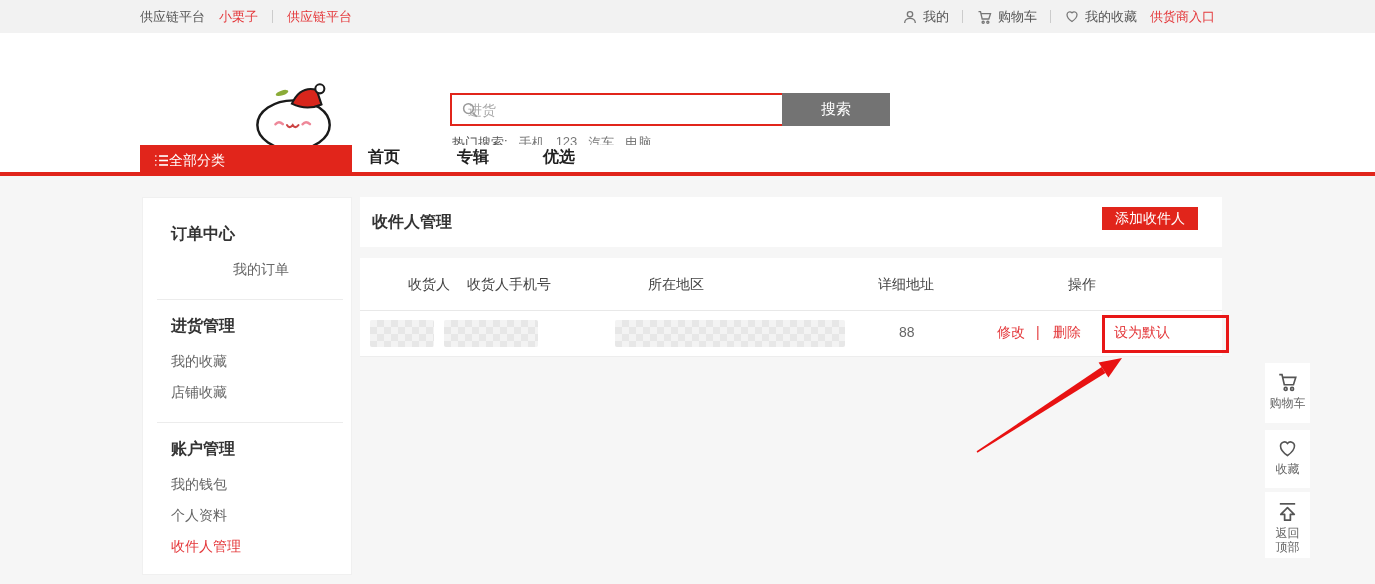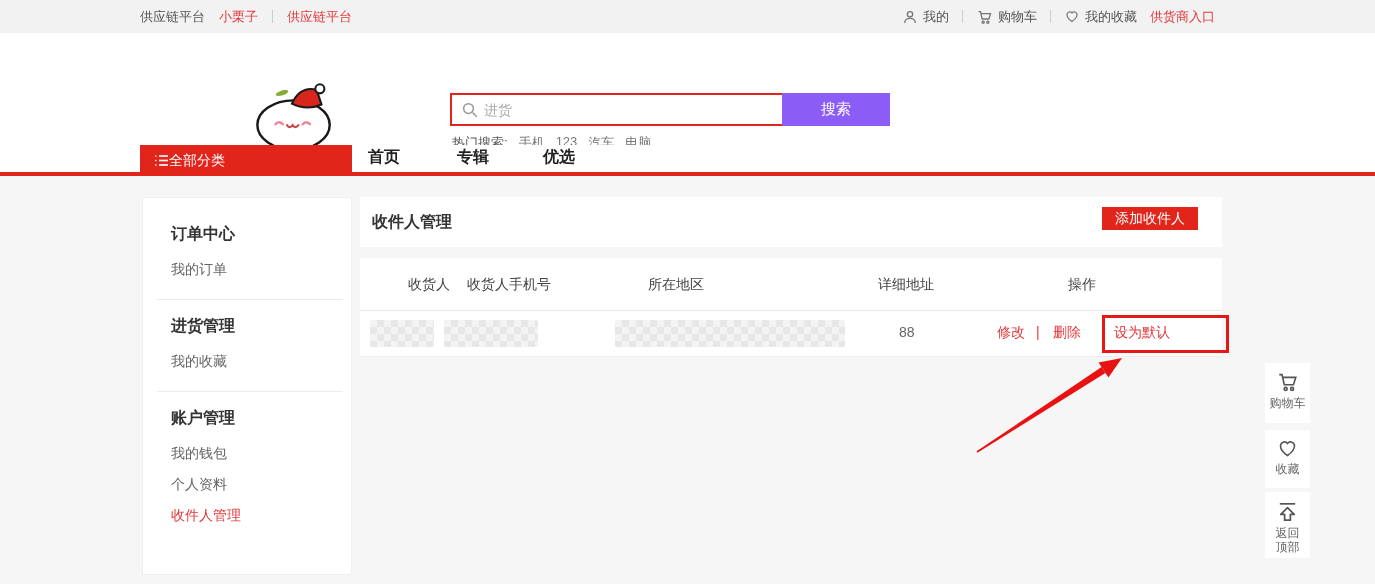--- a/index.html
+++ b/index.html
@@ -19,25 +19,25 @@
   .tb-item svg { display:block; }
 
   
   .header { position:absolute; left:0; top:33px; width:1375px; height:112px; background:#fff; }
   .logo { position:absolute; left:248px; top:46px; width:96px; height:74px; }
   .search-bar { position:absolute; left:450px; top:60px; width:440px; height:33px;
     display:flex; border:2px solid #e1251b; background:#fff; }
   .search-input-wrap { position:relative; flex:1; }
   .search-input-wrap svg { position:absolute; left:9px; top:6px; }
   .search-input { width:100%; height:100%; border:none; outline:none;
-    padding-left:32px; font-size:14px; color:#333;
+    padding-left:16px; font-size:14px; color:#333;
     font-family:"Liberation Sans","DejaVu Sans",sans-serif; }
   .search-input::placeholder { color:#aaa; }
   .search-btn { width:108px; height:33px; margin:-2px -2px -2px 0; border:none;
-    background:#8b5cf6; color:#fff; font-size:15px; cursor:pointer;
+    background:#737373; color:#fff; font-size:15px; cursor:pointer;
     font-family:"Liberation Sans","DejaVu Sans",sans-serif; }
   .hot-line { position:absolute; left:452px; top:101px; display:flex; gap:11px;
     font-size:13px; color:#888; }
   .hot-label { color:#555; }
   .hot-term { cursor:pointer; color:#777; }
 
   
   .navbar { position:absolute; left:0; top:145px; width:1375px; height:31px; background:#fff; }
   .red-line { position:absolute; left:0; top:172px; width:1375px; height:4px; background:#e1251b; }
   .all-cats { position:absolute; left:140px; top:145px; width:212px; height:31px;
@@ -181,24 +181,25 @@
 </div>
 <span class="nav-link" style="left:368px;">首页</span>
 <span class="nav-link" style="left:457px;">专辑</span>
 <span class="nav-link" style="left:543px;">优选</span>
 <div class="red-line"></div>
 
 <div class="content-bg"></div>
 
 <div class="sidebar">
   <div class="g-title">订单中心</div>
-  <div class="g-item" style="margin-top:16px;">我的订单</div>
+  <div class="g-item" style="margin-top:16px;text-align:center;">我的订单</div>
   <div class="side-divider"></div>
   <div class="g-title">进货管理</div>
   <div class="g-item" style="margin-top:16px;">我的收藏</div>
+  <div class="g-item">店铺收藏</div>
   <div class="side-divider"></div>
   <div class="g-title">账户管理</div>
   <div class="g-item" style="margin-top:16px;">我的钱包</div>
   <div class="g-item">个人资料</div>
   <div class="g-item active">收件人管理</div>
 </div>
 
 <div class="title-card">
   <span class="main-title">收件人管理</span>
   <button class="add-btn">添加收件人</button>

